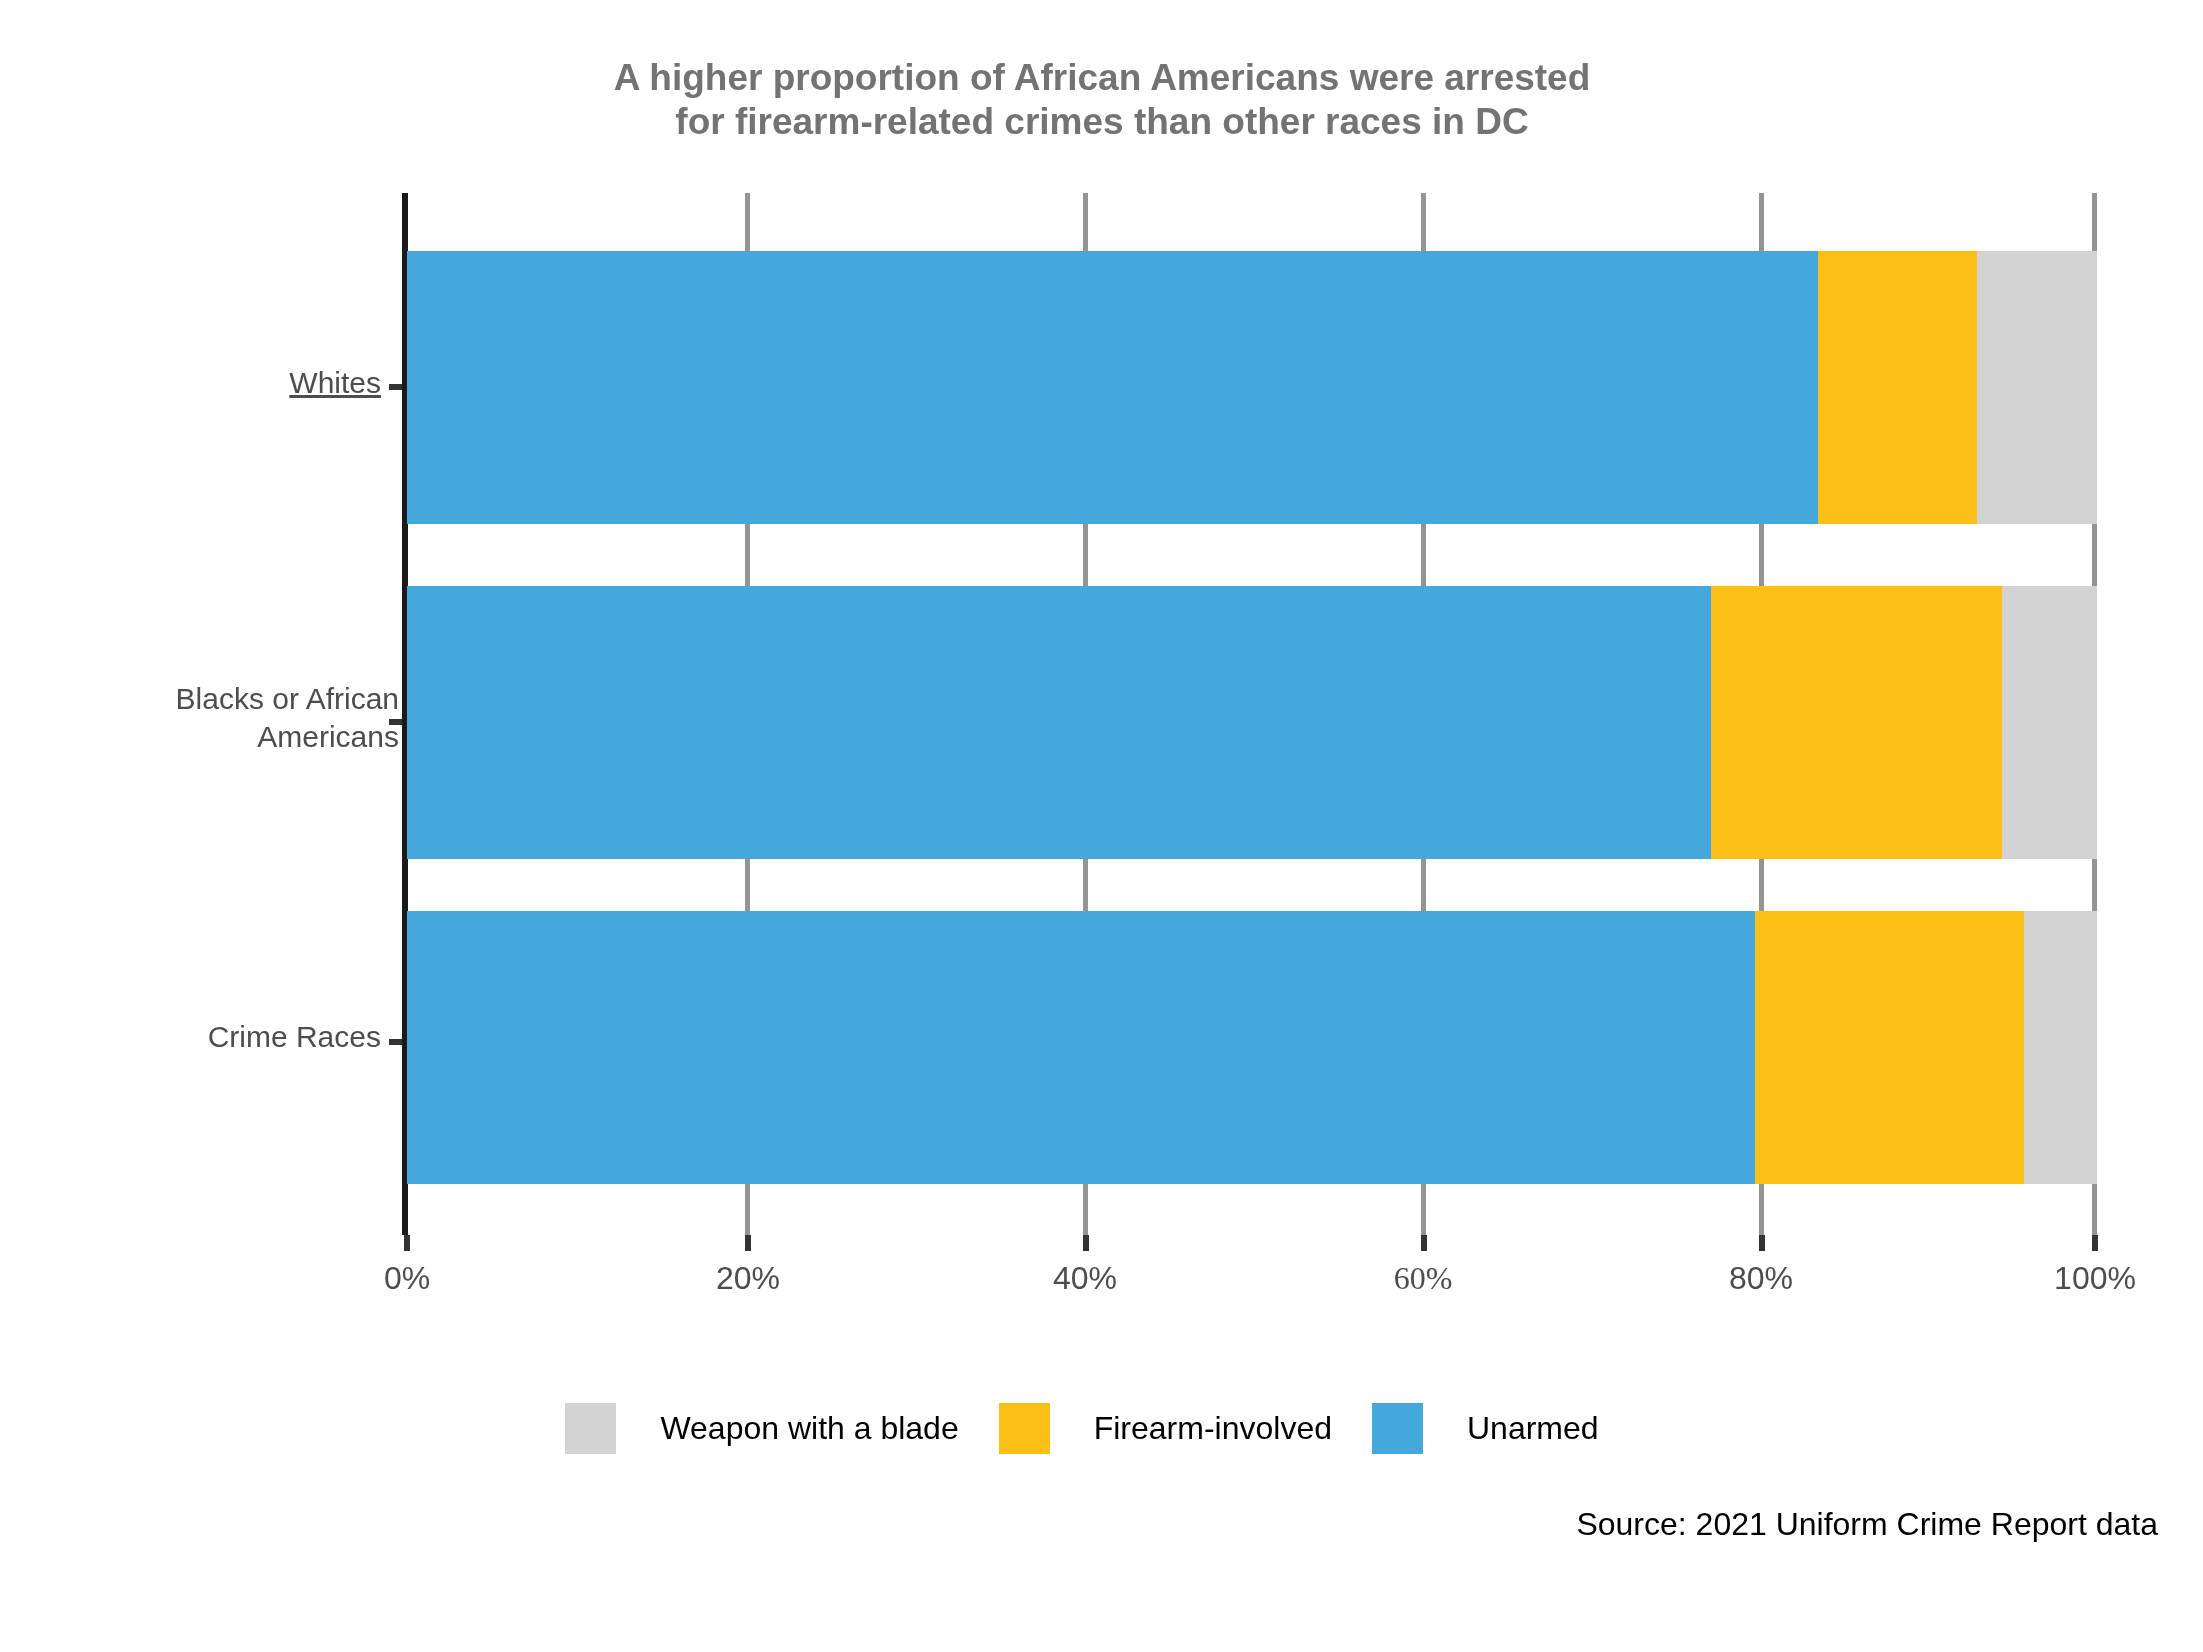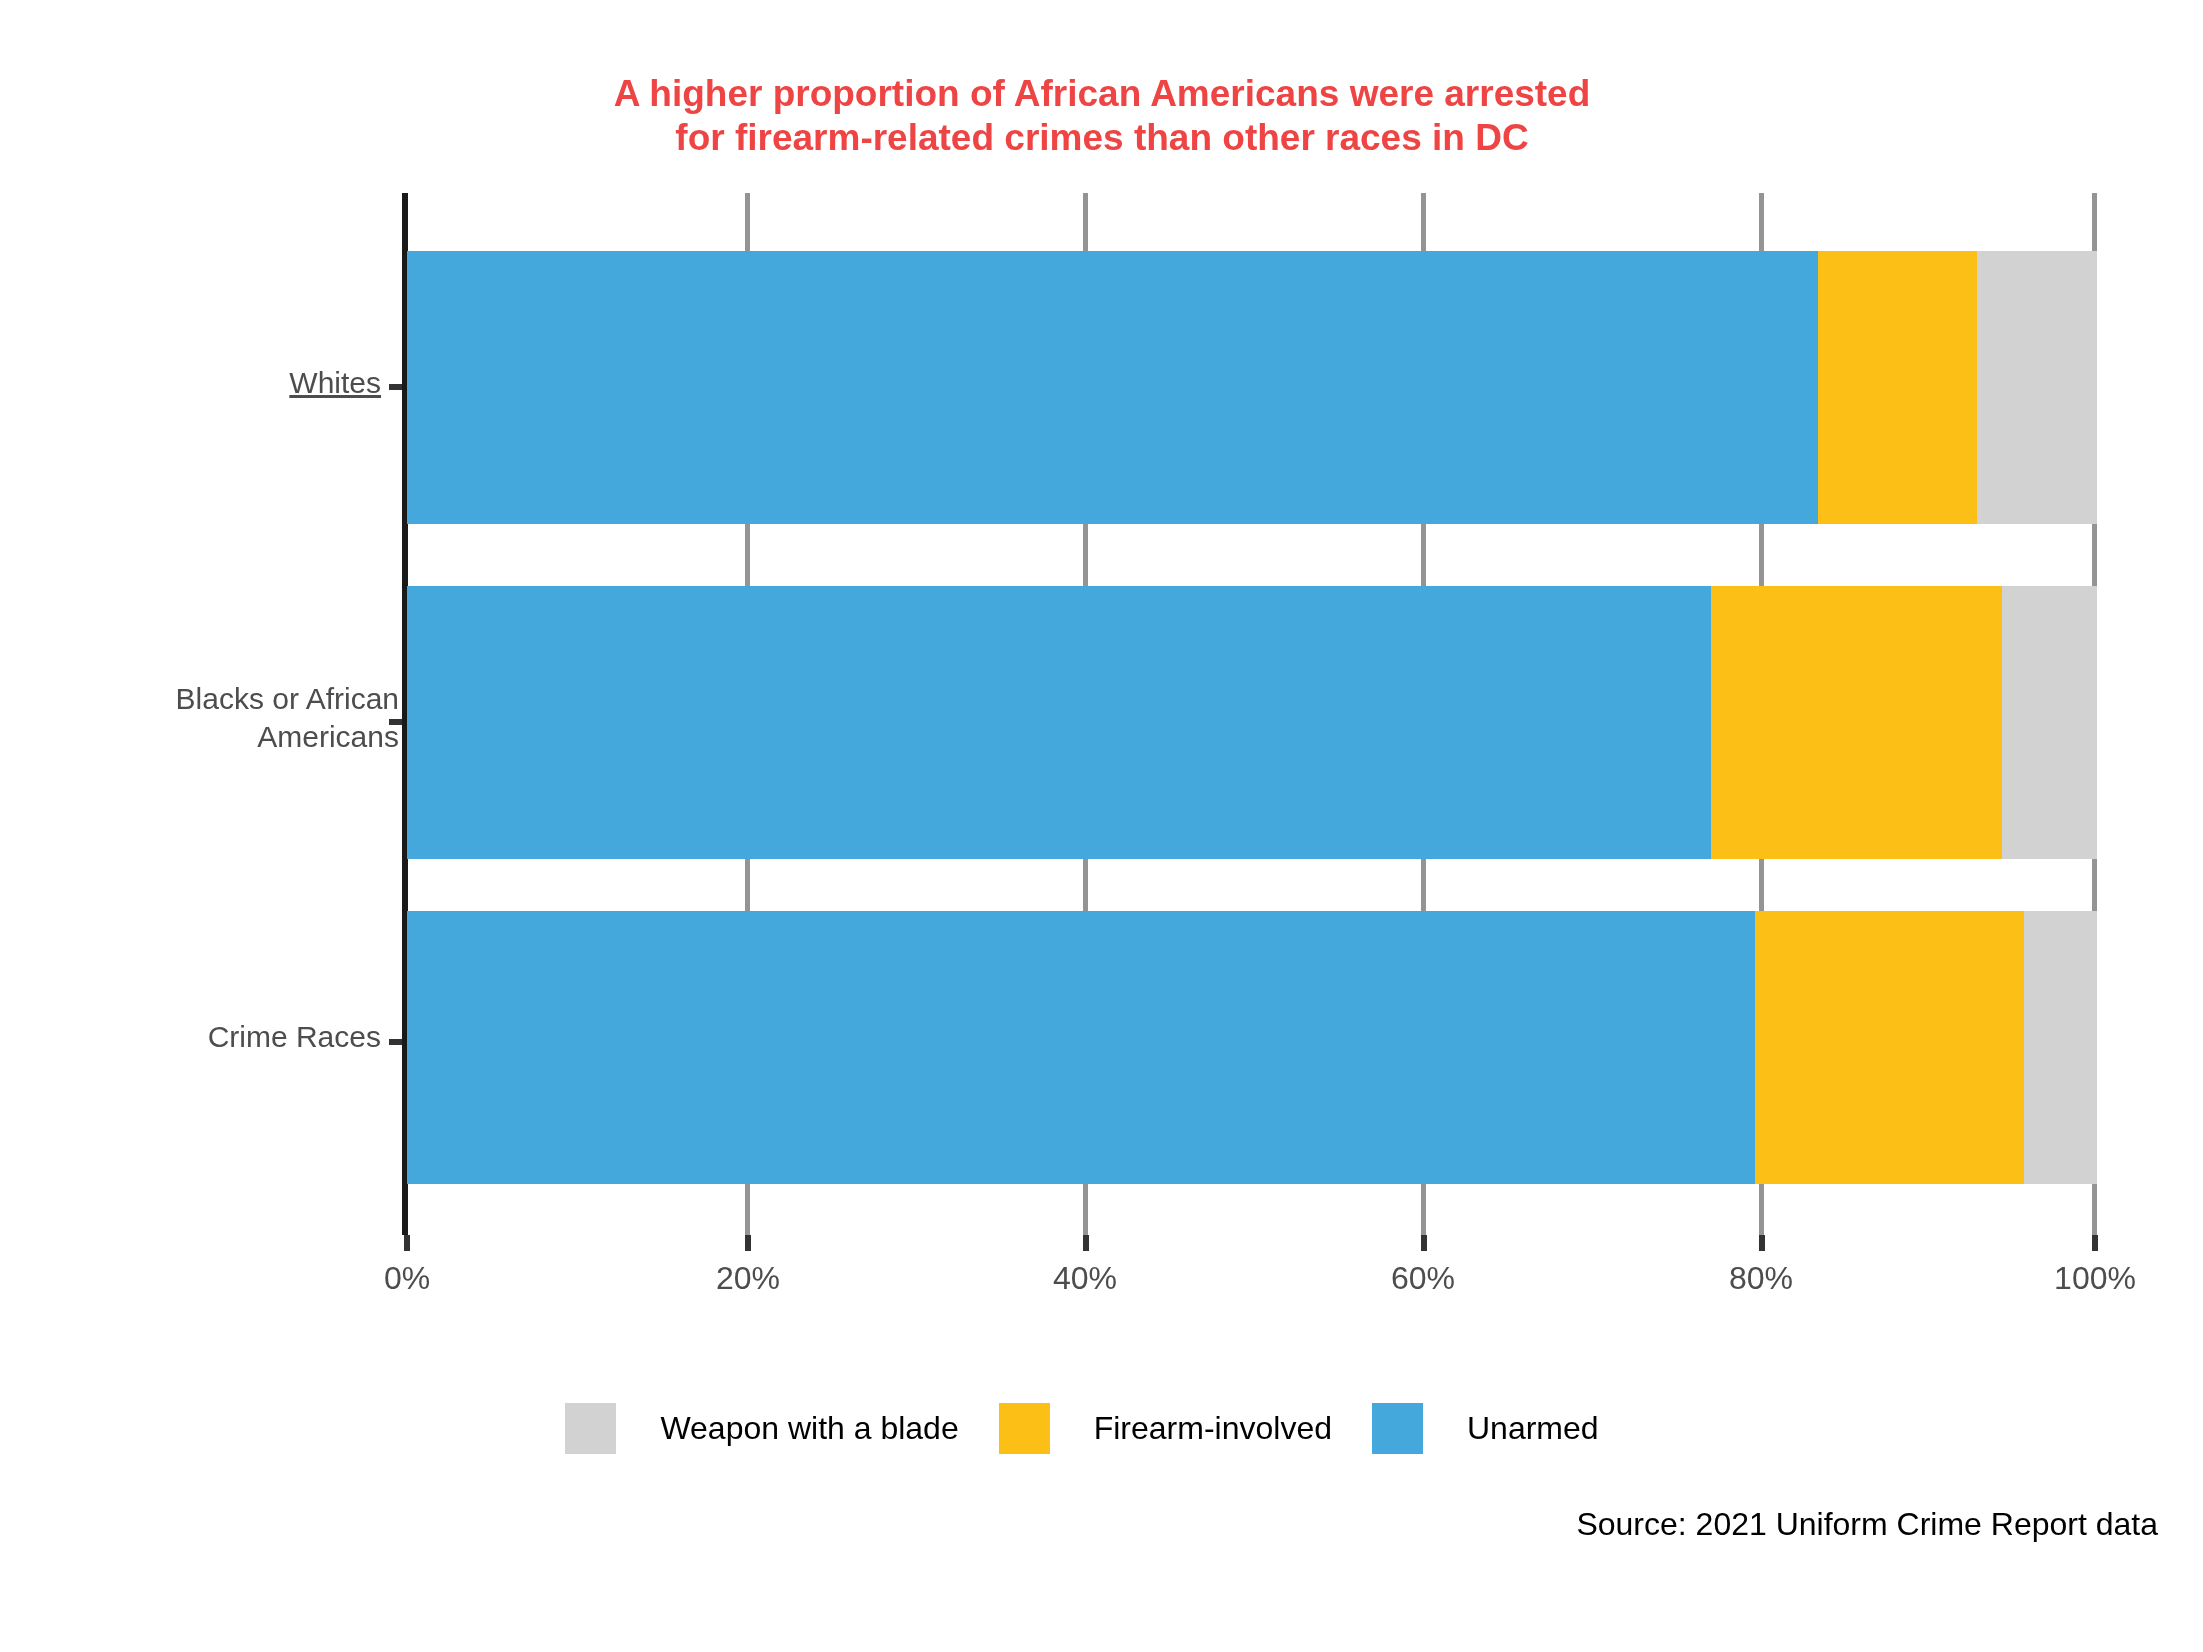--- a/index.html
+++ b/index.html
@@ -11,27 +11,27 @@
     width: 2204px;
     height: 1653px;
     font-family: "Liberation Sans", sans-serif;
     overflow: hidden;
     position: relative;
   }
 
   
   #chart-title {
     position: absolute;
-    top: 72px;
+    top: 56px;
     left: 0;
     width: 2204px;
     text-align: center;
     font-size: 37px;
     font-weight: bold;
-    color: #ef4444;
+    color: #737373;
     line-height: 1.18;
     white-space: pre-line;
   }
 
   
   #plot-area {
     position: absolute;
     left: 407px;
     top: 193px;
     width: 1690px;
@@ -189,21 +189,21 @@
 <div class="x-tick-mark" style="left:404px;"></div>
 <div class="x-tick-mark" style="left:745px;"></div>
 <div class="x-tick-mark" style="left:1083px;"></div>
 <div class="x-tick-mark" style="left:1421px;"></div>
 <div class="x-tick-mark" style="left:1759px;"></div>
 <div class="x-tick-mark" style="left:2092px;"></div>
 
 <div class="x-tick-label" style="left:407px;">0%</div>
 <div class="x-tick-label" style="left:748px;">20%</div>
 <div class="x-tick-label" style="left:1085px;">40%</div>
-<div class="x-tick-label" style="left:1423px;">60%</div>
+<div class="x-tick-label" style="left:1423px;font-family:Liberation Serif, serif;">60%</div>
 <div class="x-tick-label" style="left:1761px;">80%</div>
 <div class="x-tick-label" style="left:2095px;">100%</div>
 
 <div id="legend">
   <div class="legend-entry">
     <span class="legend-swatch" style="background: rgb(210, 210, 210);"></span>
     <span class="legend-label">Weapon with a blade</span>
   </div>
   <div class="legend-entry">
     <span class="legend-swatch" style="background: rgb(252, 191, 21);"></span>

